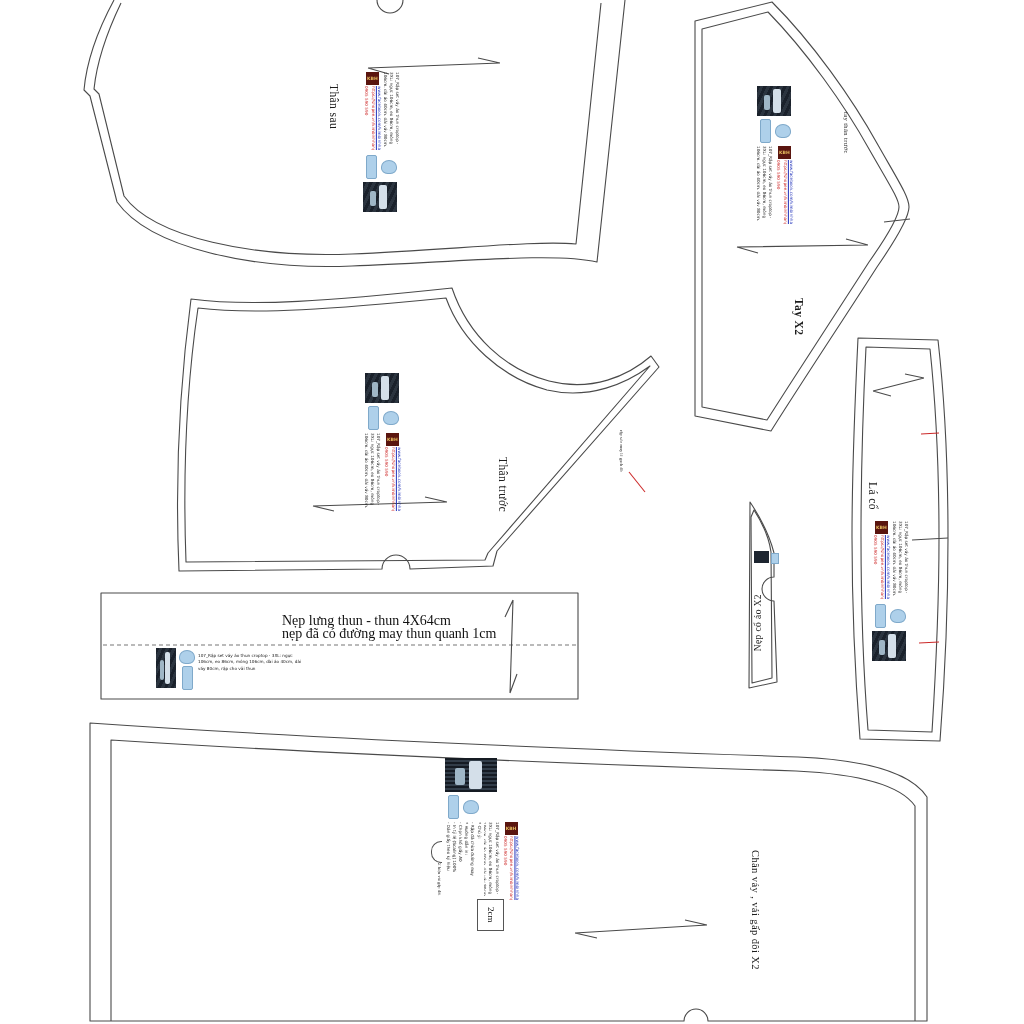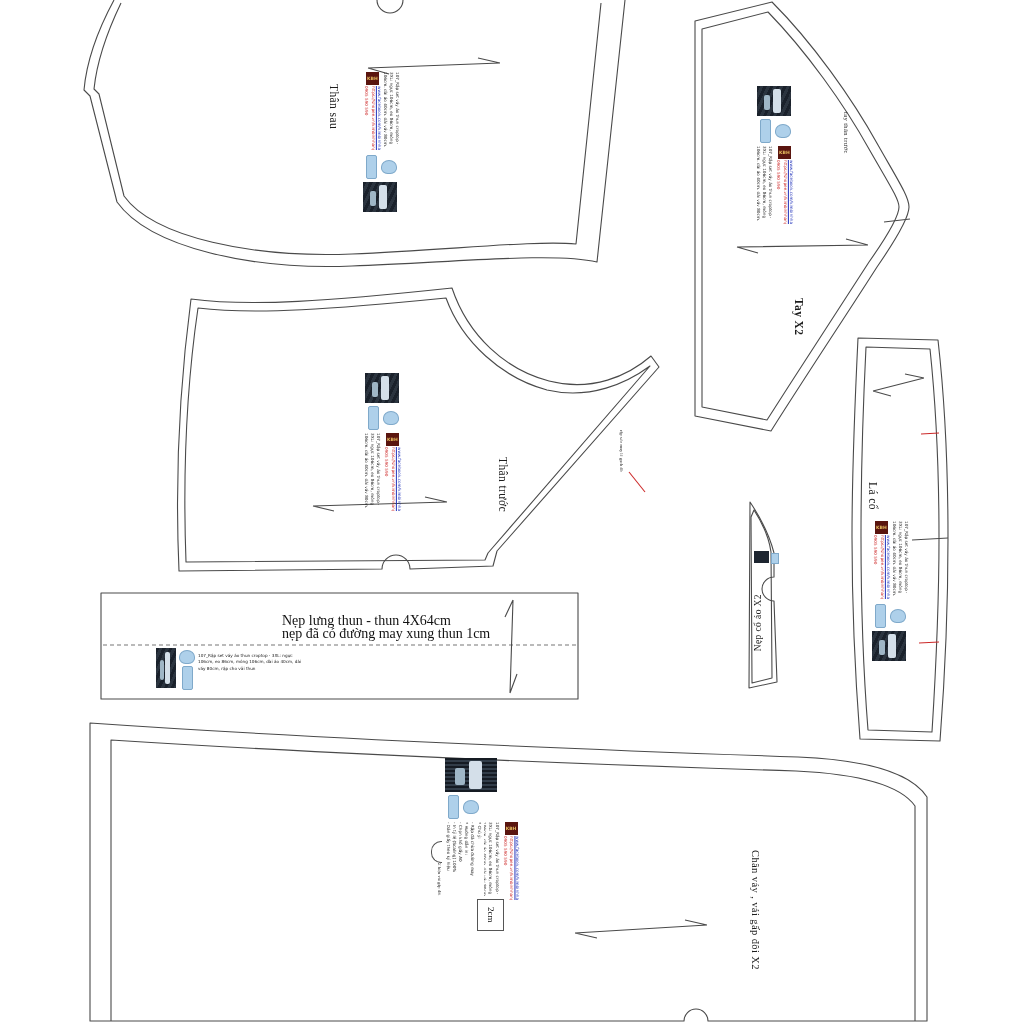--- a/index.html
+++ b/index.html
@@ -117,21 +117,21 @@
   <div class="vlabel small" style="left:843px;top:112px">tay thân trước</div>
   <div class="vlabel" style="left:497px;top:457px">Thân trước</div>
   <div class="vlabel tiny" style="left:619px;top:430px">rập xéo may lề gạch đỏ</div>
   <div class="vlabel" style="left:867px;top:482px">Lá cổ</div>
   <div class="vlabel flip" style="left:753px;top:594px;font-size:9.5px">Nẹp cổ áo X2</div>
   <div class="vlabel mid" style="left:750px;top:850px">Chân váy , vải gấp đôi X2</div>
   <div class="vlabel tiny" style="left:437px;top:861px">Kí hiệu vải gấp đôi</div>
 
   <div class="wb-title">
     <div>Nẹp lưng thun - thun 4X64cm</div>
-    <div>nẹp đã có đường may xung thun 1cm</div>
+    <div>nẹp đã có đường may thun quanh 1cm</div>
   </div>
 
   <div class="lb rev" style="left:363px;top:72px">
     <div class="lb-photo">
         <div class="fig"></div>
         <div class="fig2"></div>
       </div>
     <div class="lb-icons">
       <div class="ic-skirt"></div>
       <div class="ic-top"></div>

